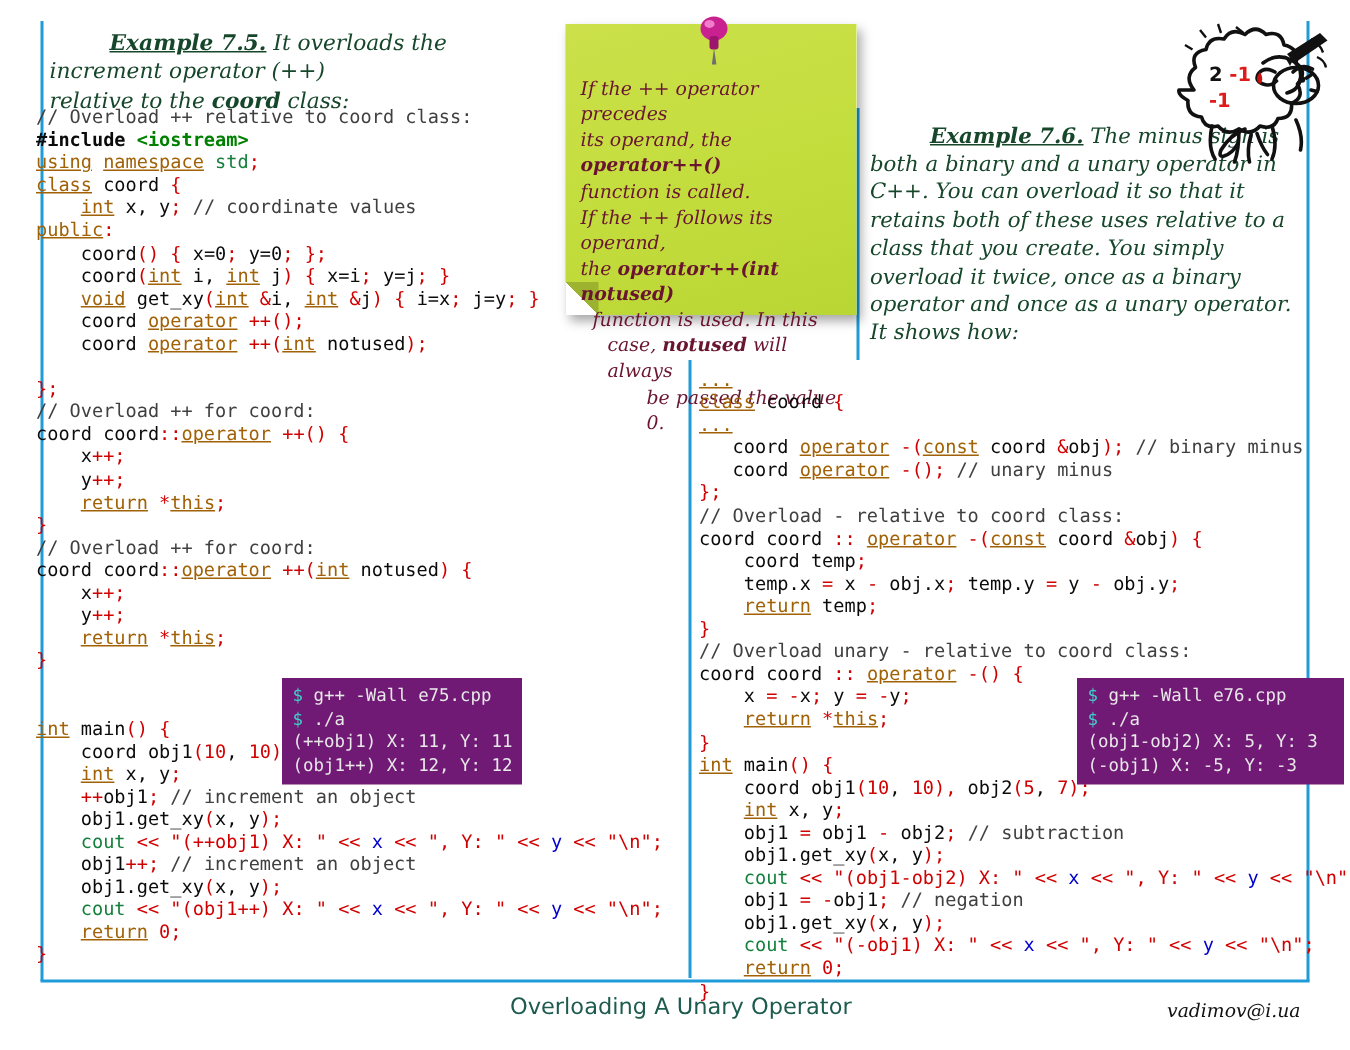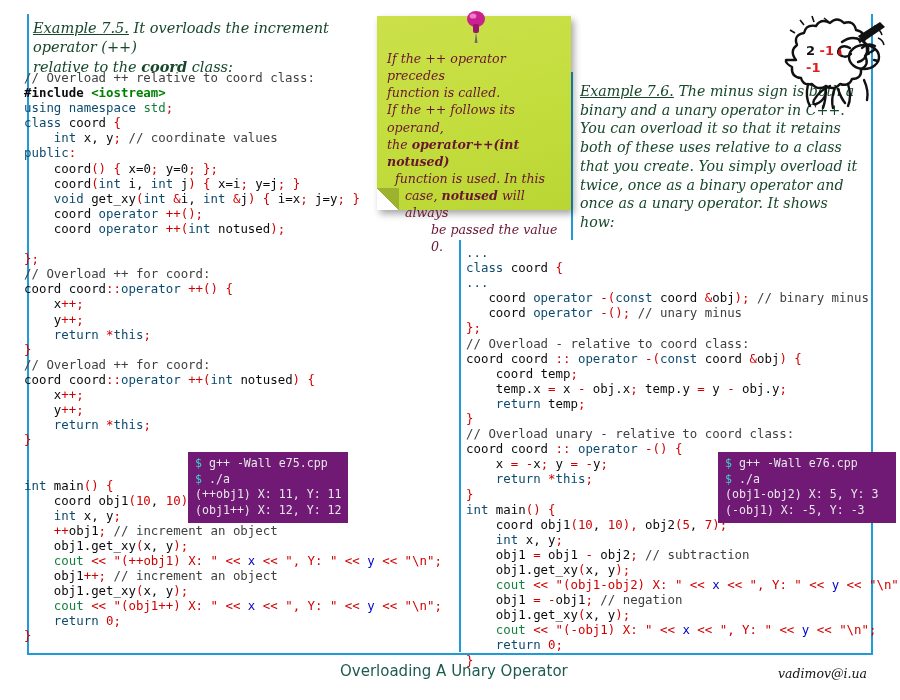--- a/index.html
+++ b/index.html
@@ -25,38 +25,38 @@
 
   
   .prose {
     position: absolute;
     font-family: "DejaVu Serif", "Liberation Serif", serif;
     font-style: italic;
     color: #17472b;
     line-height: 1.32;
   }
   .prose b { font-weight: bold; font-style: italic; }
-  .prose .ul { text-decoration: underline; font-weight: normal; font-style: italic; }
+  .prose .ul { text-decoration: underline; font-weight: bold; font-style: italic; margin-left: 40px; }
 
   #intro-75 { left: 33px; top: 19px; width: 330px; font-size: 14.5px; }
   #intro-76 { left: 580px; top: 82px; width: 282px; font-size: 14.2px; }
 
   
   .code {
     position: absolute;
     font-family: "DejaVu Sans Mono", "Liberation Mono", monospace;
     font-size: 12.4px;
     line-height: 15.1px;
     white-space: pre;
     color: #0b0b0b;
   }
   #code-left  { left: 24px;  top: 70px; }
   #code-right { left: 466px; top: 245px; }
 
-  .k  { color:#0c4a6e; }                 
+  .k  { color:#a16207;text-decoration:underline; }                 
   .cm { color:#404040; }                 
   .pp { color:#0b0b0b; font-weight:bold;}
   .hd { color:#008000; font-weight:bold;}
   .st { color:#d10000; }                 
   .op { color:#d10000; }                 
   .gn { color:#15803d; }                 
   .bl { color:#0000cd; }                 
 
   
   .term {
@@ -148,20 +148,21 @@
   <div id="note">
     <div class="corner"></div>
     <svg id="pin" viewBox="0 0 26 34">
       <ellipse cx="13" cy="9" rx="9" ry="8" fill="#c9218f"></ellipse>
       <ellipse cx="10" cy="6" rx="3.4" ry="2.6" fill="#f07ccb"></ellipse>
       <rect x="10" y="14" width="6" height="9" rx="2" fill="#9c1670"></rect>
       <path d="M13 22 L14.6 33 L11.6 33 Z" fill="#6e6e6e"></path>
     </svg>
     <div id="note-text">
       <span class="c1">If the ++ operator precedes</span>
+      <span class="c1"><span>its operand, the </span><b>operator++()</b></span>
       <span class="c1">function is called.</span>
       <span class="c1">If  the ++ follows its operand,</span>
       <span class="c1"><span>the </span><b>operator++(int notused)</b></span>
       <span class="ind1"> function is used. In this</span>
       <span class="ind2"><span> case, </span><b>notused</b><span> will always</span></span>
       <span class="ind3"> be passed the value 0.</span>
     </div>
   </div>
 
   <div id="cow">

